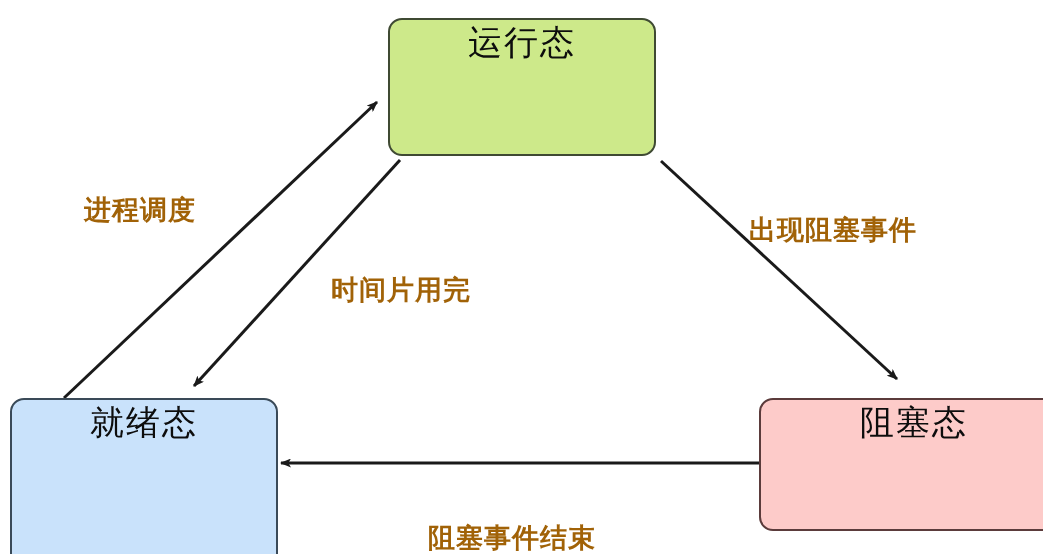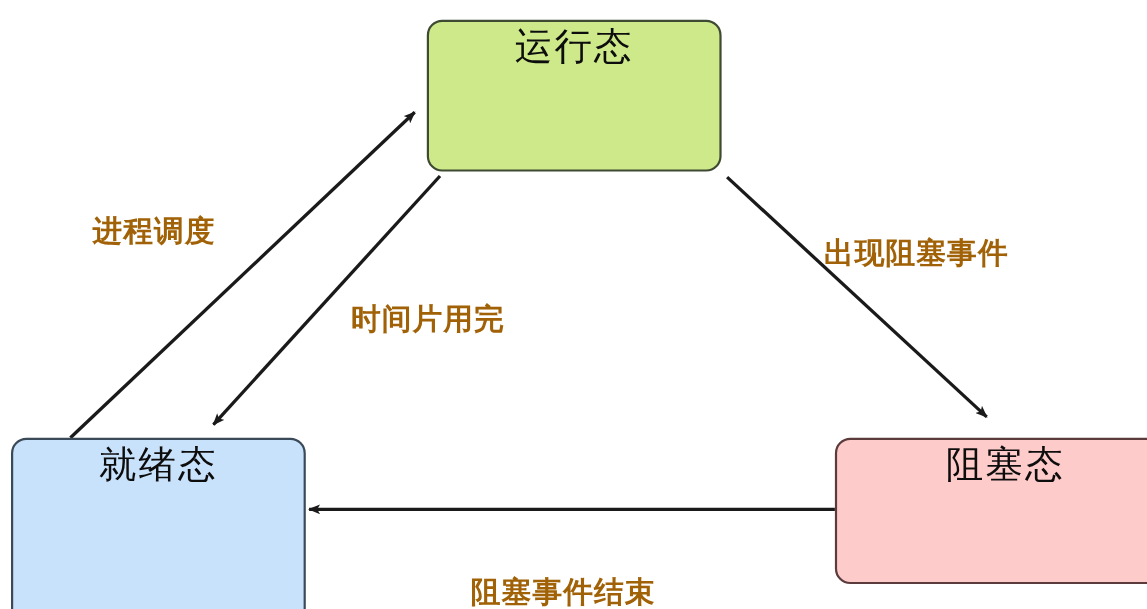--- a/index.html
+++ b/index.html
@@ -66,21 +66,21 @@
   .edge-label {
     position: absolute;
     font-size: 27px;
     font-weight: bold;
     color: #a16207;
     letter-spacing: 1px;
     white-space: nowrap;
     user-select: none;
   }
   .label-schedule { left: 84px; top: 192px; }
-  .label-timeslice { left: 319px; top: 272px; }
+  .label-timeslice { left: 331px; top: 272px; }
   .label-blockevent { left: 749px; top: 212px; }
   .label-blockend { left: 428px; top: 520px; }
 </style>
 </head>
 <body>
 
 <div id="canvas">
 
   <svg class="svg-layer" viewBox="0 0 1043 554" xmlns="http://www.w3.org/2000/svg">
     <defs>

